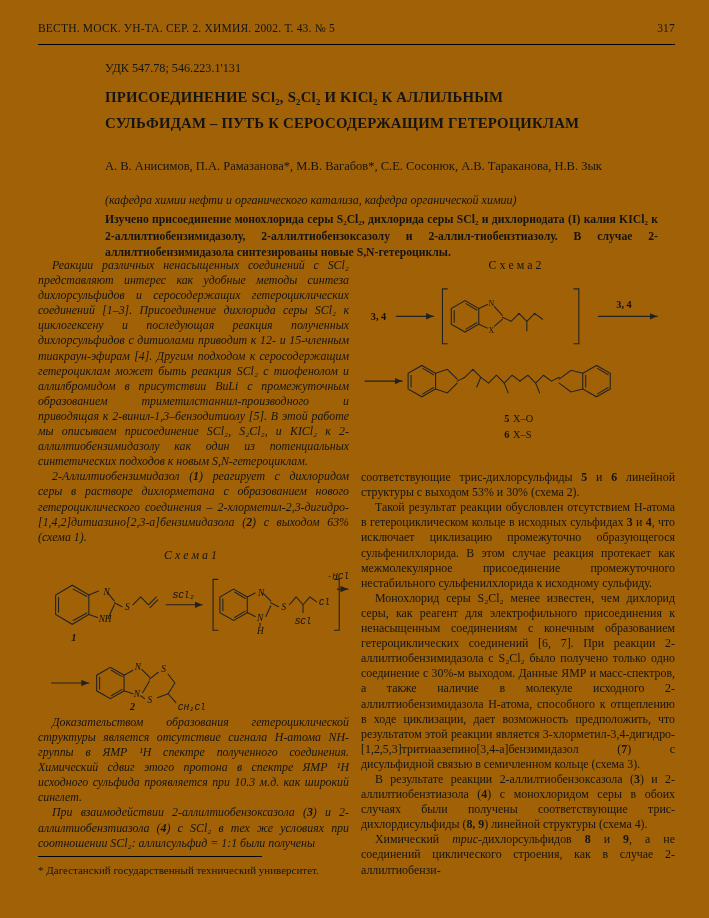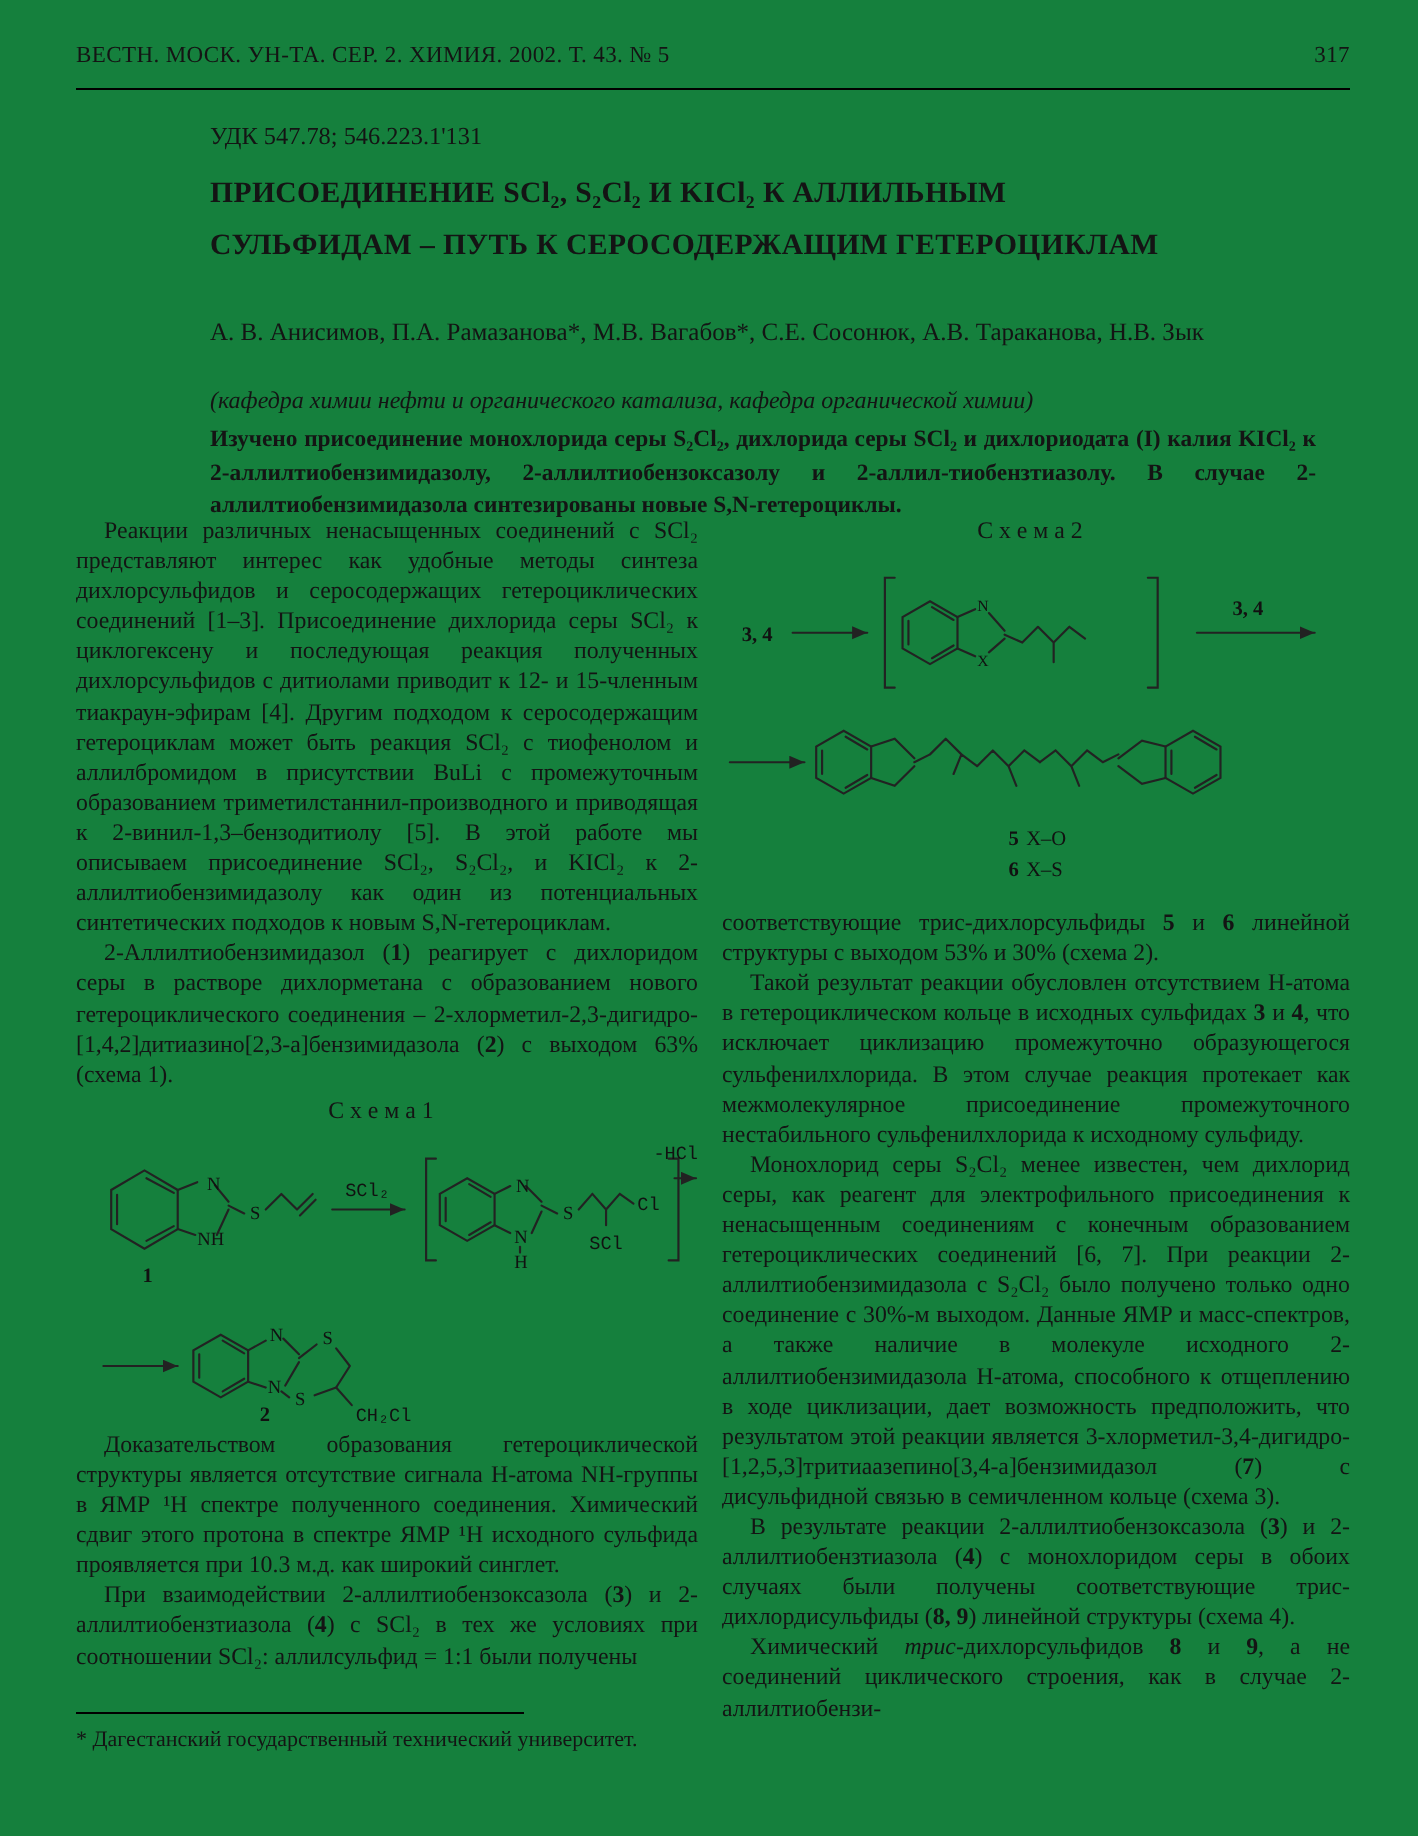--- a/index.html
+++ b/index.html
@@ -1,18 +1,18 @@
 <!DOCTYPE html>
 <html><head>
 <meta charset="utf-8">
 <style>
   * { box-sizing: border-box; }
   html, body { margin: 0; padding: 0; background: #ffffff; }
   .page {
-    position: relative; width: 709px; height: 918px; background: #15803d;
+    position: relative; width: 709px; height: 918px; background: #a16207;
     font-family: "Liberation Serif", serif; color: #141414; overflow: hidden;
   }
   .j-header {
     position: absolute; top: 22px; left: 38px; width: 637px;
     display: flex; justify-content: space-between;
     font-size: 11.5px; letter-spacing: 0.2px;
   }
   .header-rule { position: absolute; top: 44px; left: 38px; width: 637px; border-top: 1.3px solid #000; }
   .udk { position: absolute; top: 61px; left: 105px; font-size: 12.2px; }
   .title {
@@ -22,21 +22,21 @@
   .authors {
     position: absolute; top: 157px; left: 105px; width: 560px;
     font-size: 12.5px; font-weight: normal; line-height: 18.5px;
   }
   .affiliation { position: absolute; top: 193px; left: 105px; font-size: 12px; font-style: italic; }
   .abstract {
     position: absolute; top: 212px; left: 105px; width: 553px;
     font-size: 11.7px; font-weight: bold; line-height: 16.6px; text-align: justify;
   }
   .col { position: absolute; top: 258px; font-size: 11.9px; line-height: 15.1px; text-align: justify; }
-  .col-left  { left: 38px;  width: 311px; }
+  .col-left  { left: 38px;  width: 311px; font-style: italic; }
   .col-right { left: 361px; width: 314px; }
   .col p { margin: 0; }
   .col p.indent { text-indent: 14px; }
   .scheme-caption { text-align: center; padding-right: 6px; margin: 3px 0 2px 0; }
   .scheme { display: block; margin: 2px 0 2px 0; }
   svg text { font-family: "Liberation Serif", serif; fill: #111; }
   svg text.fm { font-family: "Liberation Mono", monospace; }
   svg text.num { font-weight: bold; }
   svg path, svg line { stroke: #222; stroke-width: 1.1; fill: none; stroke-linecap: round; }
   svg .ah { fill: #222; stroke: none; }
@@ -173,21 +173,21 @@
         <path d="M229,102 L229,114 M241,95 L252,101.5 M241,121 L252,114.5"></path>
       </g>
       <g>
         <text x="146" y="150" font-size="10.5" class="num">5</text>
         <text x="155" y="150" font-size="10.5">X–O</text>
         <text x="146" y="166" font-size="10.5" class="num">6</text>
         <text x="155" y="166" font-size="10.5">X–S</text>
       </g>
     </svg>
 
-    <p style="margin-top:7px"><span>соответствующие трис-дихлорсульфиды </span><span style="font-weight: bold;">5</span><span> и </span><span style="font-weight: bold;">6</span><span> линейной структуры с выходом 53% и 30% (схема 2).</span></p>
+    <p style="margin-top:23px"><span>соответствующие трис-дихлорсульфиды </span><span style="font-weight: bold;">5</span><span> и </span><span style="font-weight: bold;">6</span><span> линейной структуры с выходом 53% и 30% (схема 2).</span></p>
     <p class="indent"><span>Такой результат реакции обусловлен отсутствием Н-атома в гетероциклическом кольце в исходных сульфидах </span><span style="font-weight: bold;">3</span><span> и </span><span style="font-weight: bold;">4</span><span>, что исключает циклизацию промежуточно образующегося сульфенилхлорида. В этом случае реакция протекает как межмолекулярное присоединение промежуточного нестабильного сульфенилхлорида к исходному сульфиду.</span></p>
     <p class="indent"><span>Монохлорид серы S₂Cl₂ менее известен, чем дихлорид серы, как реагент для электрофильного присоединения к ненасыщенным соединениям с конечным образованием гетероциклических соединений [6, 7]. При реакции 2-аллилтиобензимидазола с S₂Cl₂ было получено только одно соединение с 30%-м выходом. Данные ЯМР и масс-спектров, а также наличие в молекуле исходного 2-аллилтиобензимидазола Н-атома, способного к отщеплению в ходе циклизации, дает возможность предположить, что результатом этой реакции является 3-хлорметил-3,4-дигидро-[1,2,5,3]тритиаазепино[3,4-а]бензимидазол (</span><span style="font-weight: bold;">7</span><span>) с дисульфидной связью в семичленном кольце (схема 3).</span></p>
     <p class="indent"><span>В результате реакции 2-аллилтиобензоксазола (</span><span style="font-weight: bold;">3</span><span>) и 2-аллилтиобензтиазола (</span><span style="font-weight: bold;">4</span><span>) с монохлоридом серы в обоих случаях были получены соответствующие трис-дихлордисульфиды (</span><span style="font-weight: bold;">8, 9</span><span>) линейной структуры (схема 4).</span></p>
     <p class="indent"><span>Химический </span><span style="font-style: italic;">трис</span><span>-дихлорсульфидов </span><span style="font-weight: bold;">8</span><span> и </span><span style="font-weight: bold;">9</span><span>, а не соединений циклического строения, как в случае 2-аллилтиобензи-</span></p>
   </div>
 
   <div class="footnote-rule"></div>
   <div class="footnote">* Дагестанский государственный технический университет.</div>
 
 </div>

